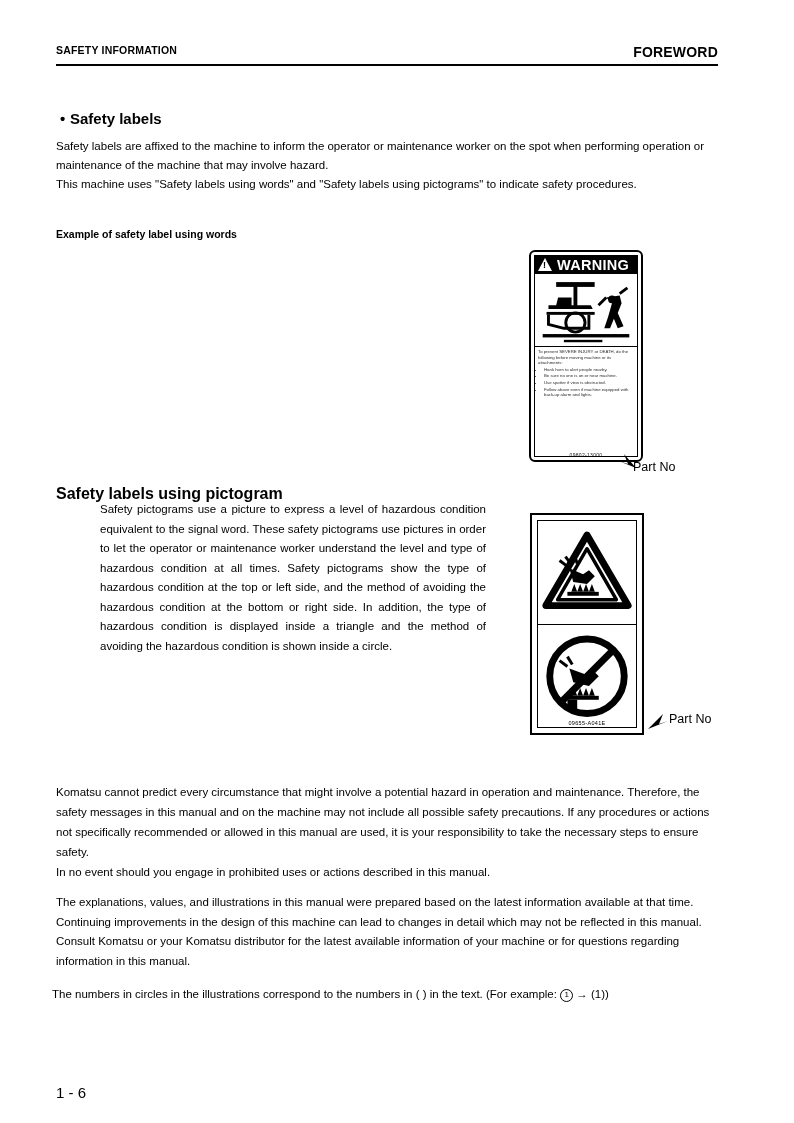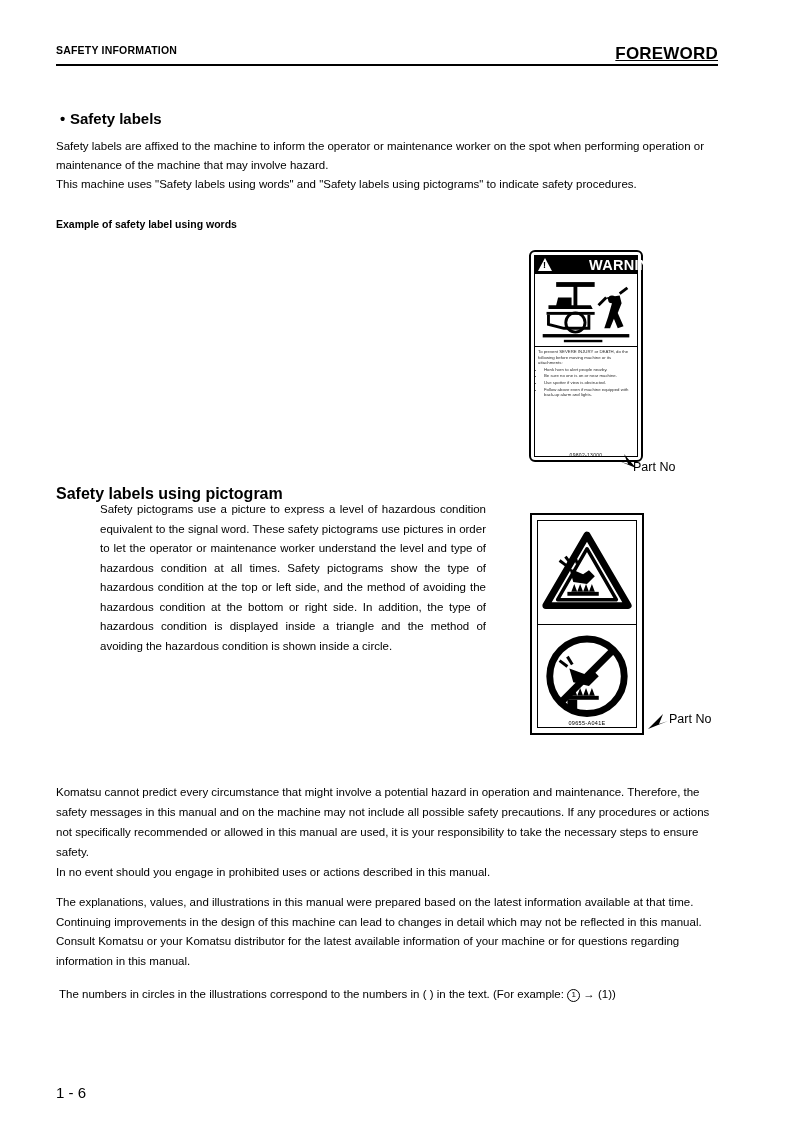--- a/index.html
+++ b/index.html
@@ -36,24 +36,23 @@
     left: 0;
     top: 0;
     font-size: 10.5px;
     font-weight: bold;
     letter-spacing: 0.2px;
   }
   .header-right {
     position: absolute;
     right: 0;
     top: 0;
-    font-size: 17px;
+    font-size: 14px;
     font-weight: bold;
     letter-spacing: 0.2px;
-    text-decoration: underline;
   }
   .header-rule {
     position: absolute;
     left: 56px;
     top: 64px;
     width: 662px;
     height: 2px;
     background: #000;
   }
 
@@ -82,21 +81,21 @@
     top: 137px;
     width: 664px;
   }
 
   .sub-head {
     position: absolute;
     left: 56px;
     font-size: 10.5px;
     font-weight: bold;
   }
-  .sub-head-words { top: 218px; }
+  .sub-head-words { top: 228px; }
 
   .pictogram-head {
     position: absolute;
     left: 56px;
     top: 485px;
     font-size: 16px;
     font-weight: bold;
   }
 
   .p-pictogram {
@@ -114,21 +113,21 @@
     width: 664px;
     line-height: 20px;
   }
   .p-disclaimer2 {
     left: 56px;
     top: 893px;
     width: 664px;
     line-height: 19.5px;
   }
   .p-circles {
-    left: 59px;
+    left: 52px;
     top: 985px;
     width: 664px;
   }
 
   .circled-num {
     display: inline-block;
     width: 11px;
     height: 11px;
     line-height: 10px;
     border: 1px solid #000;
@@ -170,21 +169,20 @@
     box-sizing: border-box;
     padding: 3px;
   }
   .warn-bar {
     height: 19px;
     background: #000;
     display: flex;
     align-items: center;
     padding-left: 4px;
     box-sizing: border-box;
-    gap: 32px;
   }
   .warn-tri {
     width: 0; height: 0;
     border-left: 7px solid transparent;
     border-right: 7px solid transparent;
     border-bottom: 13px solid #fff;
     position: relative;
     flex: 0 0 auto;
   }
   .warn-tri::after {

